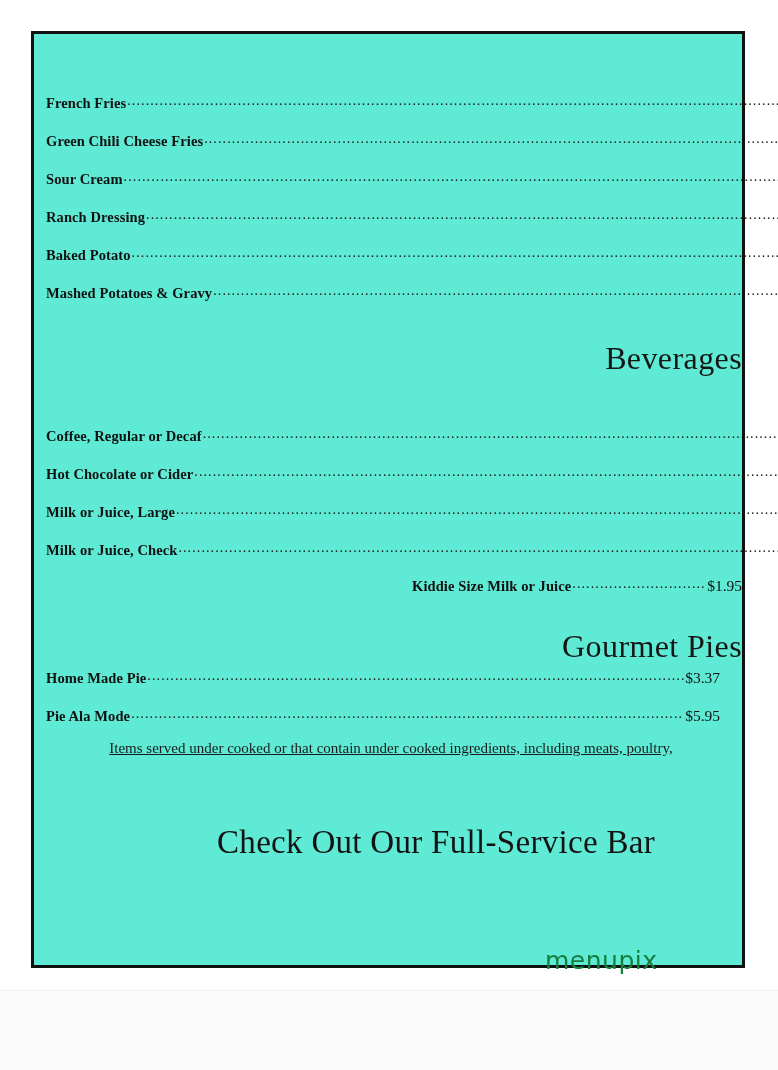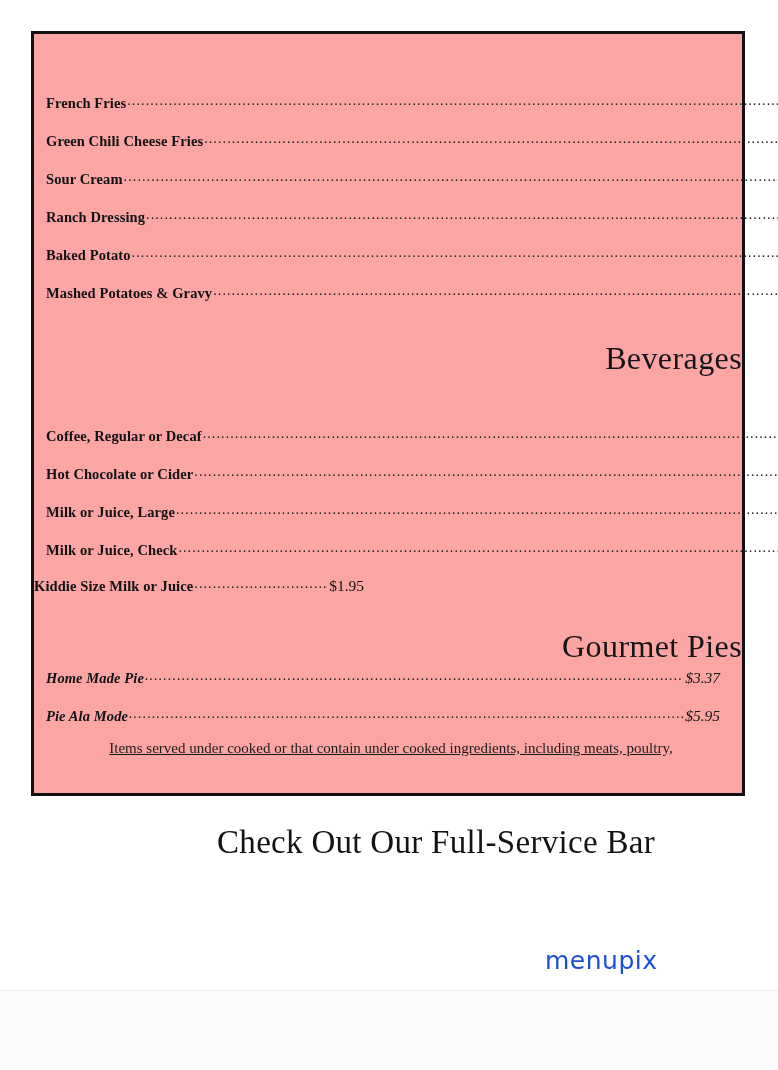--- a/index.html
+++ b/index.html
@@ -35,23 +35,23 @@
     background: #fbfbfb;
     border-top: 1px solid #f0f0f0;
   }
 
   
   #menu-frame {
     position: absolute;
     left: 31px;
     top: 31px;
     width: 714px;
-    height: 765px;
+    height: 937px;
     border: 3px solid #111111;
-    background: #fca5a5;
+    background: #5eead4;
     box-sizing: border-box;
   }
 
   .inner {
     position: absolute;
     left: 0; top: 0;
     width: 100%;
     height: 100%;
   }
 
@@ -121,35 +121,34 @@
     letter-spacing: 0.4px;
     color: #161616;
   }
 
   
   .center-row {
     position: absolute;
     left: 0;
     width: 100%;
     display: flex;
-    justify-content: flex-start;
+    justify-content: flex-end;
   }
   .center-row .inner-row {
     display: flex;
     align-items: flex-end;
     width: 330px;
     white-space: nowrap;
   }
 
   
   .full-rows {
     position: absolute;
     left: 12px;
     width: 674px;
-    font-style: italic;
   }
 
   
   #disclaimer {
     position: absolute;
     left: 22px;
     width: 670px;
     text-align: center;
     font-family: "Liberation Serif", "DejaVu Serif", serif;
     font-size: 15px;
@@ -172,21 +171,21 @@
   }
 
   
   #watermark {
     position: absolute;
     left: 545px;
     top: 946px;
     font-family: "DejaVu Sans", "Liberation Sans", sans-serif;
     font-size: 25px;
     letter-spacing: 0.5px;
-    color: #1d4ed8;
+    color: #15803d;
     user-select: none;
   }
 
   
   .speck {
     position: absolute;
     background: #dedede;
     opacity: .65;
   }
 </style>

